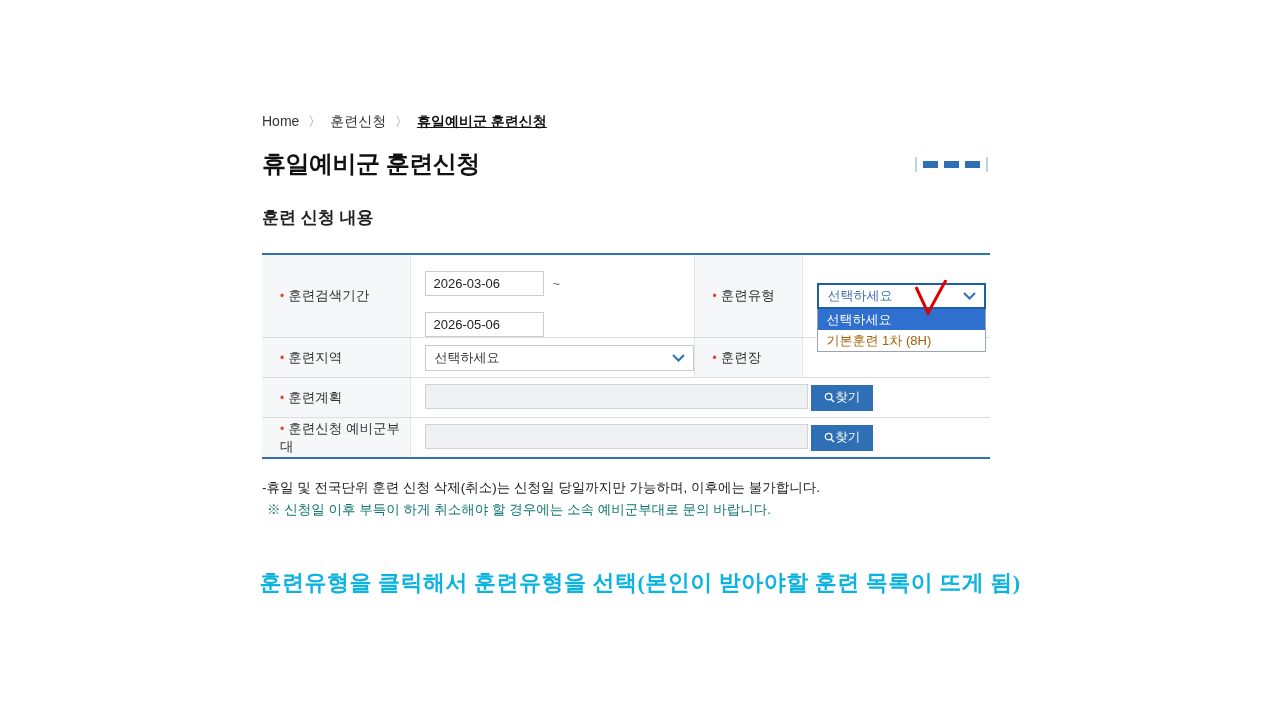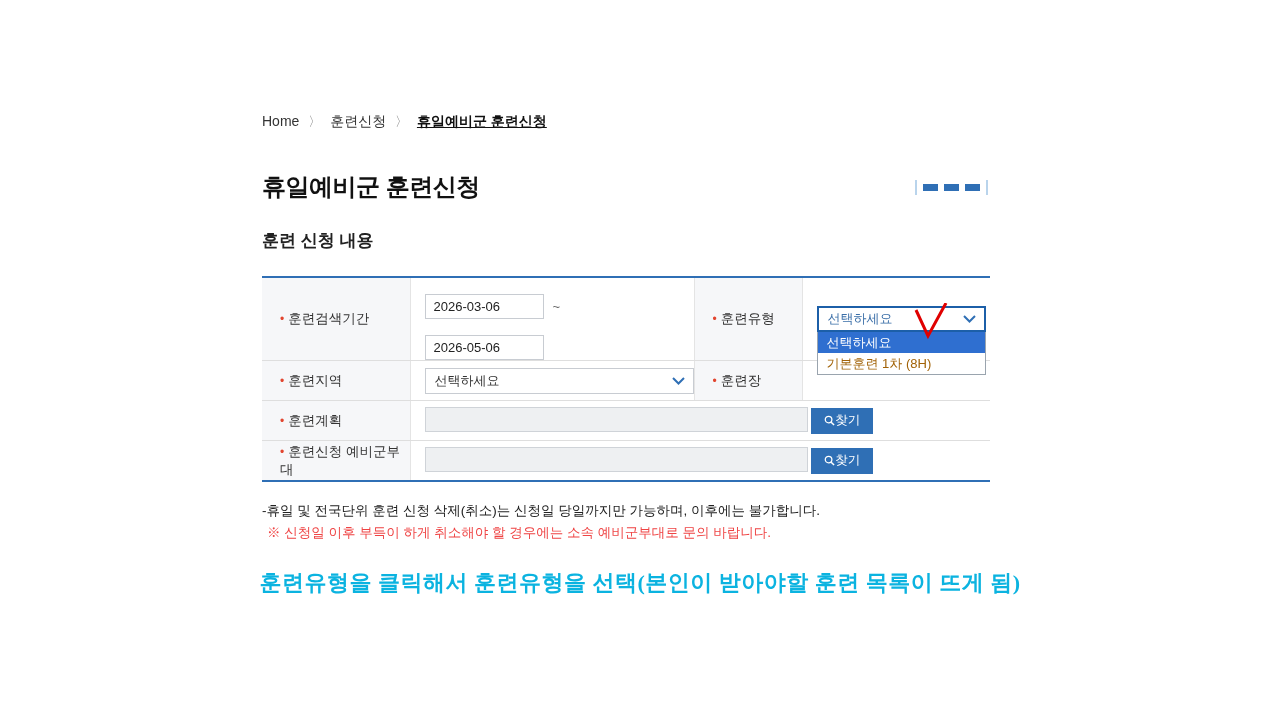--- a/index.html
+++ b/index.html
@@ -21,21 +21,21 @@
     left: 262px;
     top: 112px;
     width: 728px;
   }
 
   
   .breadcrumb {
     font-size: 14px;
     color: #333;
     line-height: 18px;
-    margin-bottom: 40px;
+    margin-bottom: 17px;
     white-space: nowrap;
   }
   .breadcrumb .sep {
     color: #888;
     margin: 0 5px;
     font-size: 13px;
   }
   .breadcrumb .crumb-current {
     font-weight: bold;
     color: #111;
@@ -247,21 +247,21 @@
   .notes {
     margin-top: 18px;
     line-height: 22px;
   }
   .note-1 {
     font-size: 13.5px;
     color: #222;
   }
   .note-2 {
     font-size: 13.5px;
-    color: #ef4444;
+    color: #0f766e;
     padding-left: 5px;
   }
 
   
   .caption {
     position: absolute;
     left: 0;
     top: 0;
     width: 1280px;
     text-align: center;

